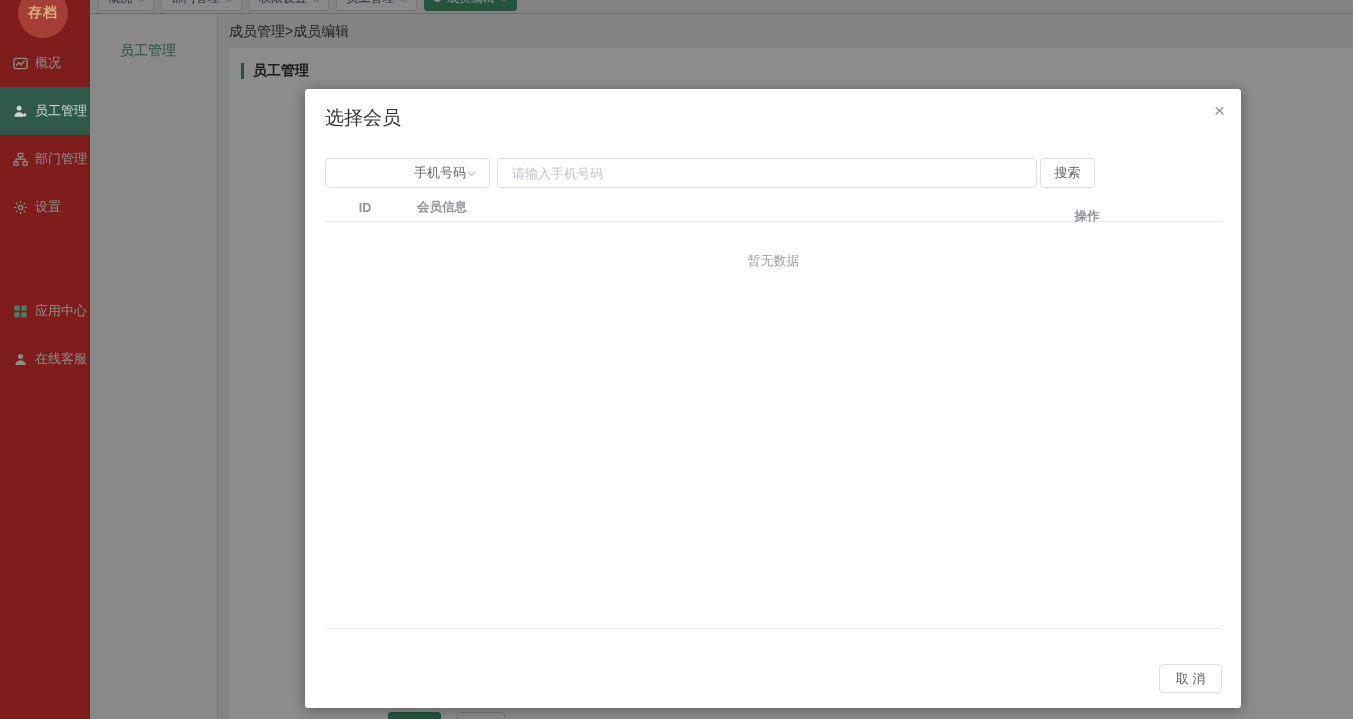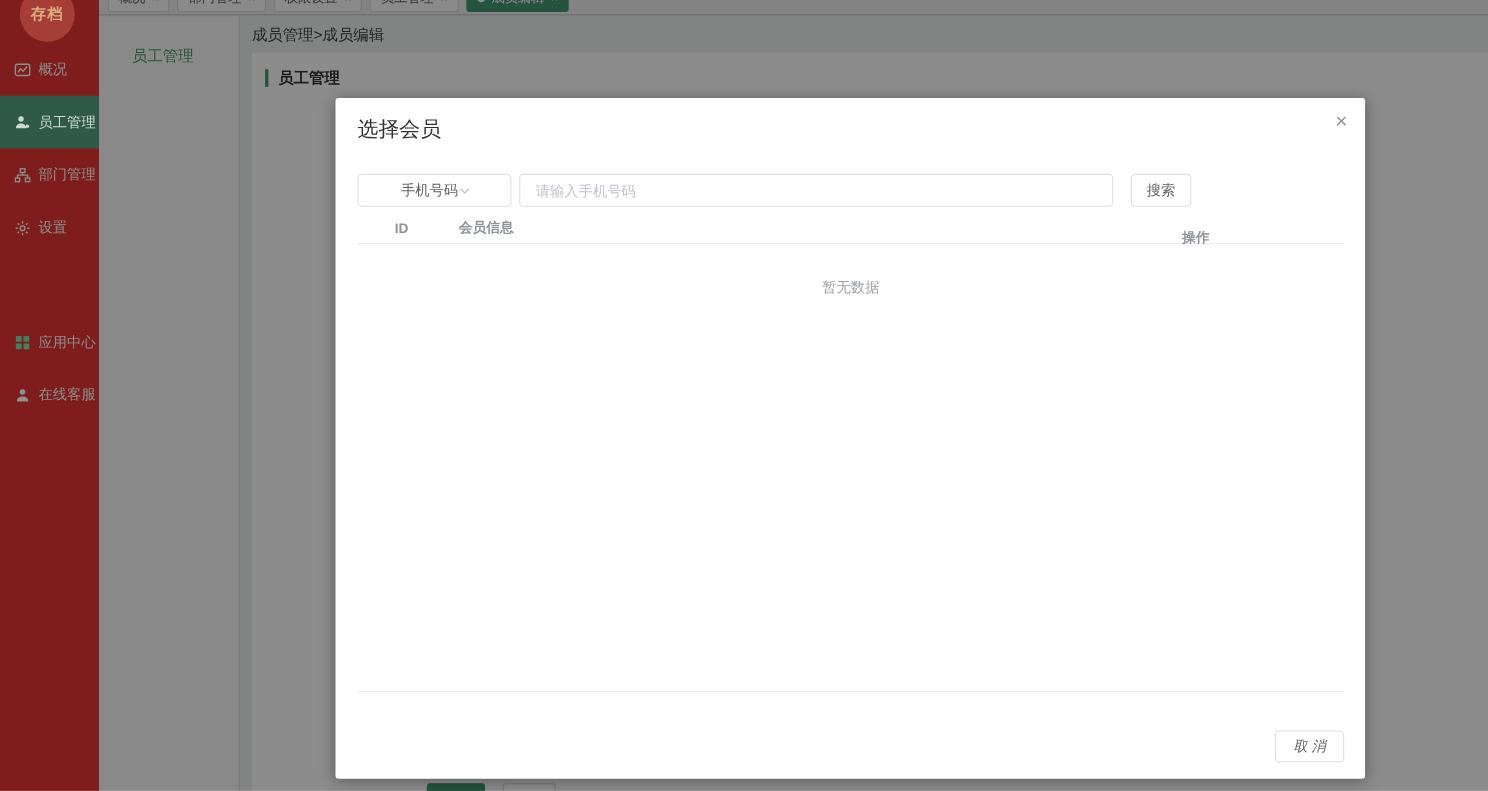--- a/index.html
+++ b/index.html
@@ -54,42 +54,42 @@
   .overlay { position:absolute; left:90px; top:0; right:0; bottom:0;
     background:rgba(0,0,0,0.45); z-index:20; }
   .modal { position:absolute; left:305px; top:89px; width:936px; height:619px;
     background:#fff; border-radius:3px; box-shadow:0 2px 14px rgba(0,0,0,0.35); z-index:30; }
   .modal-header { padding:16px 20px 0 20px; }
   .modal-title { font-size:19px; color:#303133; }
   .modal-close { position:absolute; top:12px; right:16px; font-size:19px; line-height:1;
     color:#909399; background:none; border:none; cursor:pointer; font-family:inherit; }
   .modal-body { padding:0 19px 0 20px; }
   .search-row { display:flex; margin-top:27px; height:30px; }
-  .select-box { width:140px; height:30px; border:1px solid #dcdfe6; border-radius:4px;
-    display:flex; align-items:center; justify-content:center; padding:0 12px 0 14px;
+  .select-box { width:165px; height:30px; border:1px solid #dcdfe6; border-radius:4px;
+    display:flex; align-items:center; justify-content:flex-end; padding:0 12px 0 14px;
     font-size:13px; color:#606266; background:#fff; cursor:pointer; }
   .select-box svg { width:11px; height:11px; color:#c0c4cc; }
   .search-input { width:540px; height:30px; margin-left:7px; border:1px solid #dcdfe6;
     border-radius:4px; padding:0 14px; font-size:13px; color:#606266; outline:none;
     font-family:inherit; }
   .search-input::placeholder { color:#c0c4cc; }
-  .btn-search { width:55px; height:30px; margin-left:16px; background:#fff;
+  .btn-search { width:55px; height:30px; margin-left:3px; background:#fff;
     border:1px solid #dcdfe6; border-radius:4px; font-size:13px; color:#606266;
     cursor:pointer; font-family:inherit; }
   .thead { display:flex; align-items:center; height:28px; margin-top:6px;
     border-bottom:1px solid #e8ebf0; color:#909399; font-size:12.5px; font-weight:600; }
   .th-id { width:80px; text-align:center; }
   .th-info { flex:1; padding-left:12px; }
   .th-op { width:270px; text-align:center;margin-top:18px; }
   .empty { text-align:center; margin-top:30px; color:#9aa0a6; font-size:13px; }
   .body-divider { position:absolute; left:20px; right:19px; top:539px;
     border-top:1px solid #e8ebf0; }
   .btn-cancel { position:absolute; top:575px; right:19px; width:63px; height:29px;
     background:#fff; border:1px solid #dcdfe6; border-radius:4px; font-size:13px;
-    color:#606266; cursor:pointer; font-family:inherit;font-style:italic; }
+    color:#606266; cursor:pointer; font-family:inherit; }
 </style>
 </head>
 <body>
 
 <div class="stage">
 
   <aside class="sidebar">
     <div class="logo">
       <span>存档</span>
     </div>

